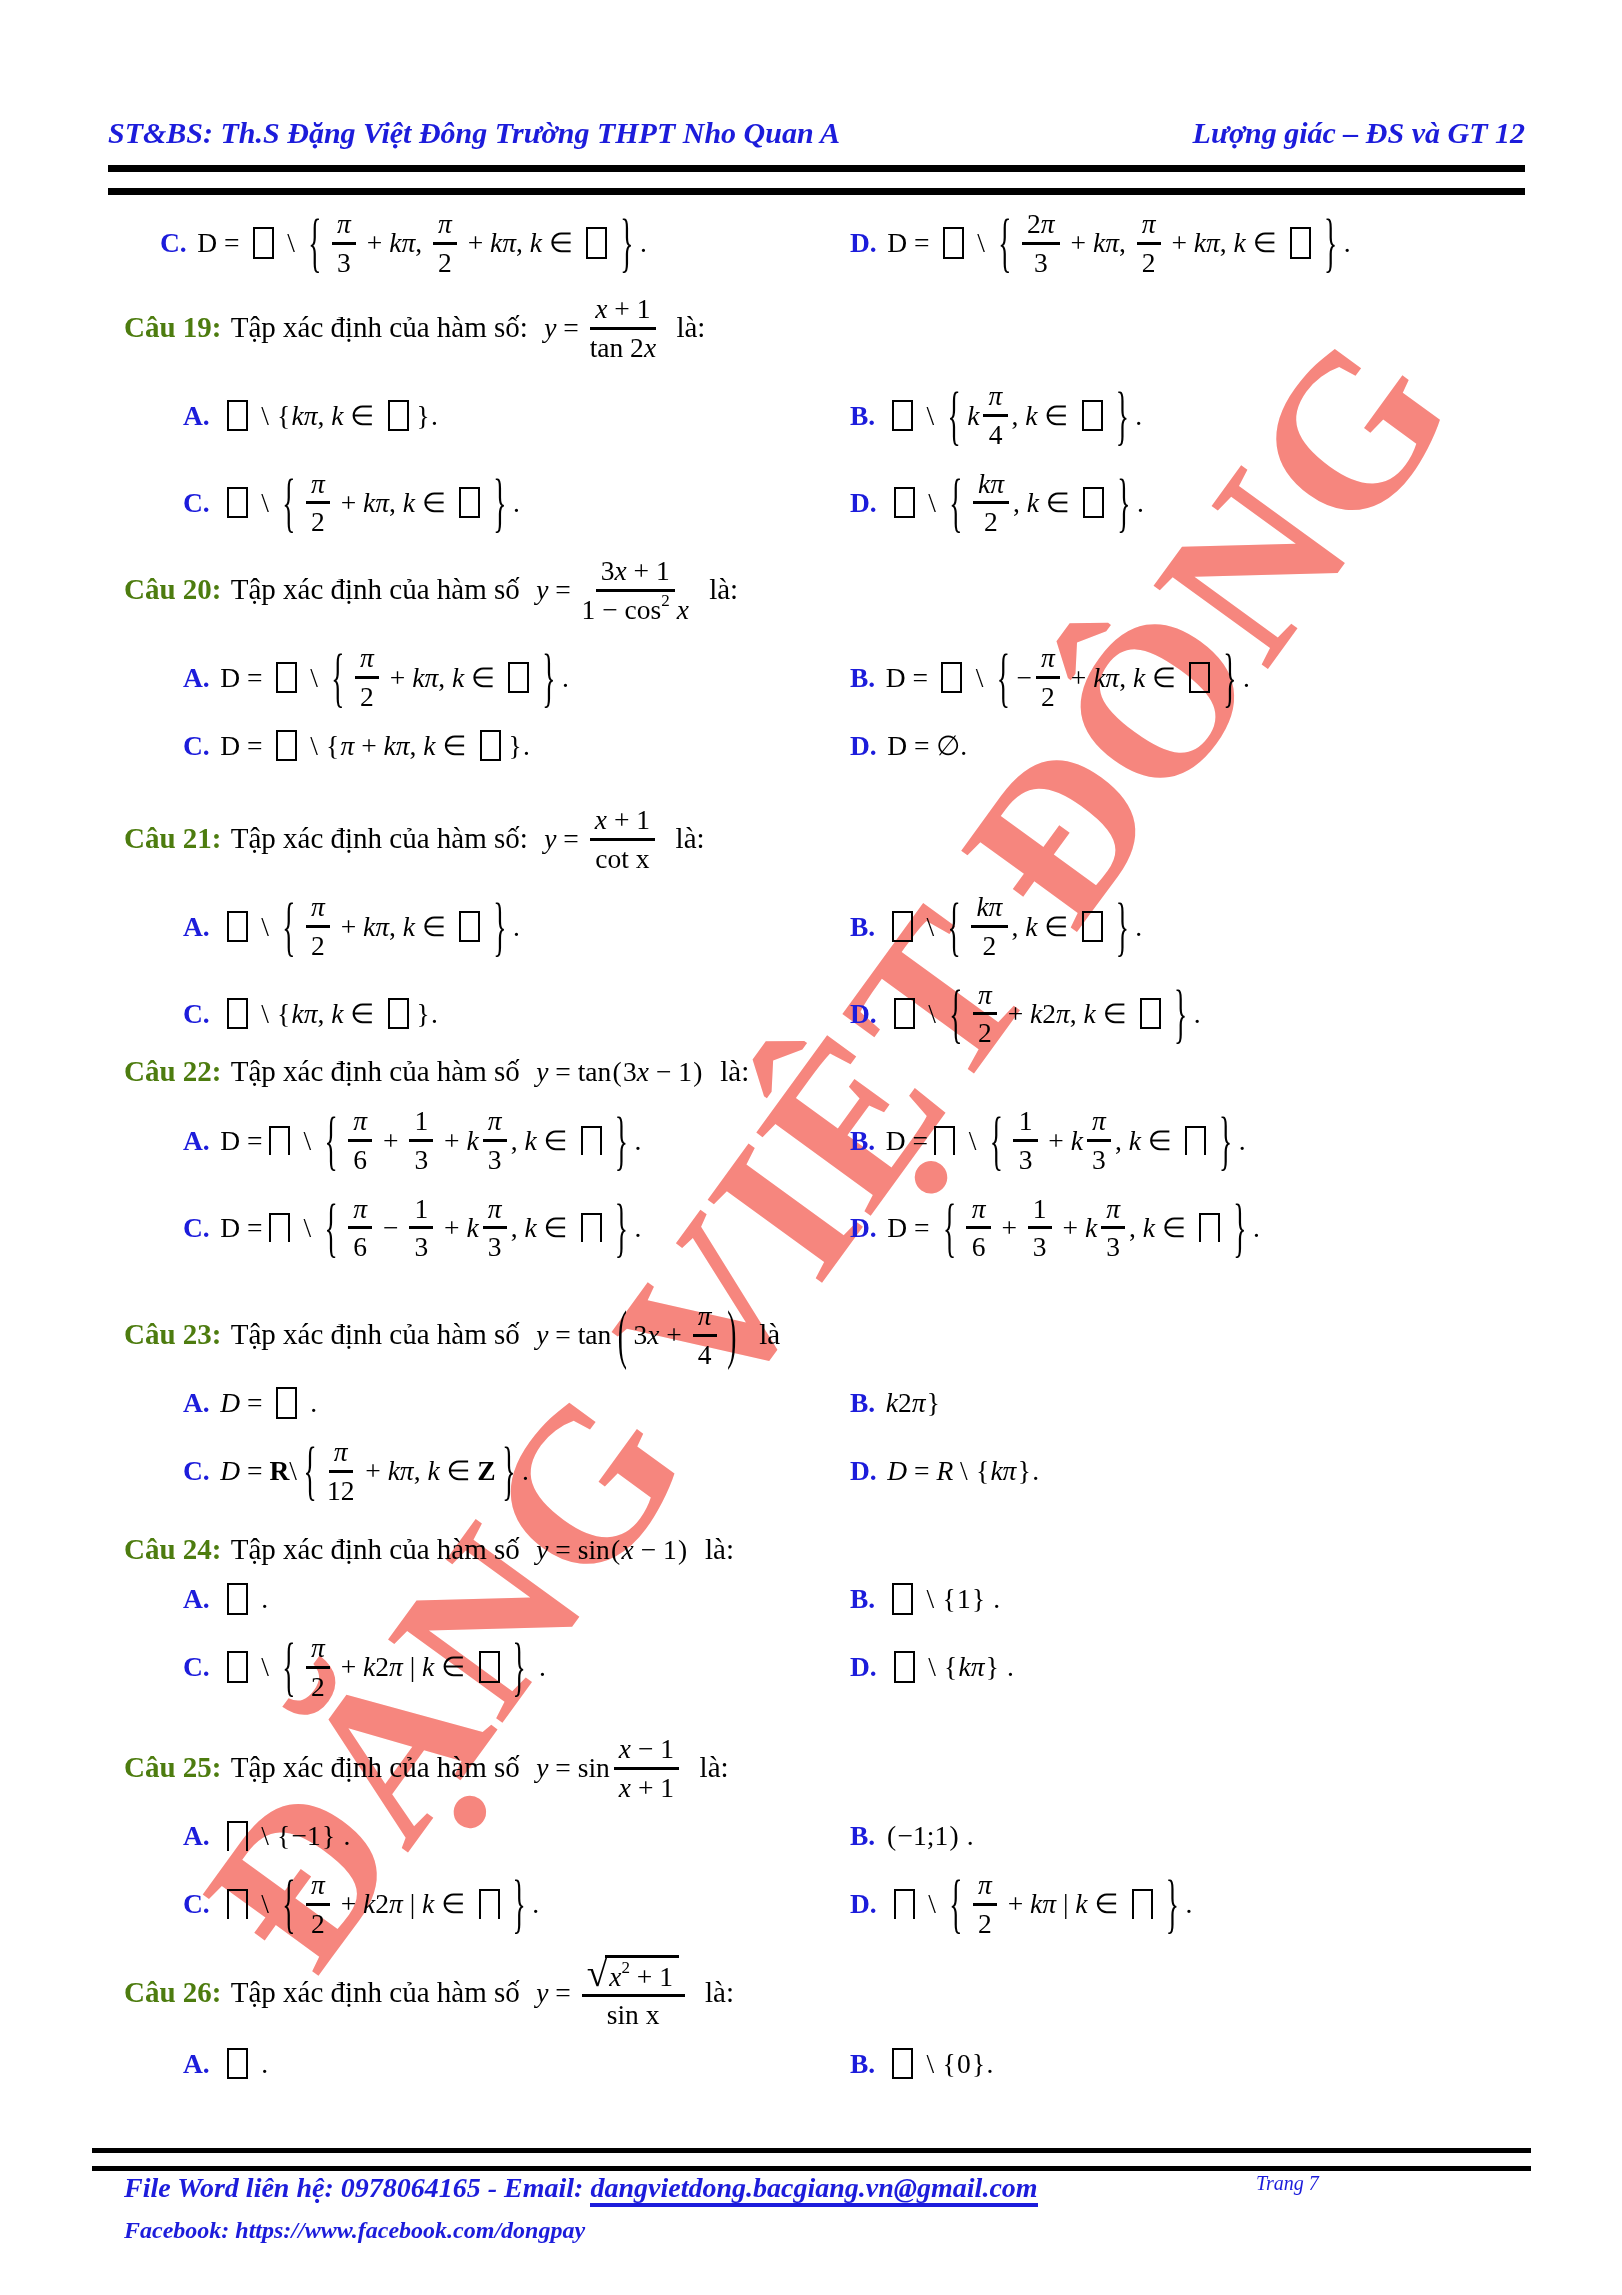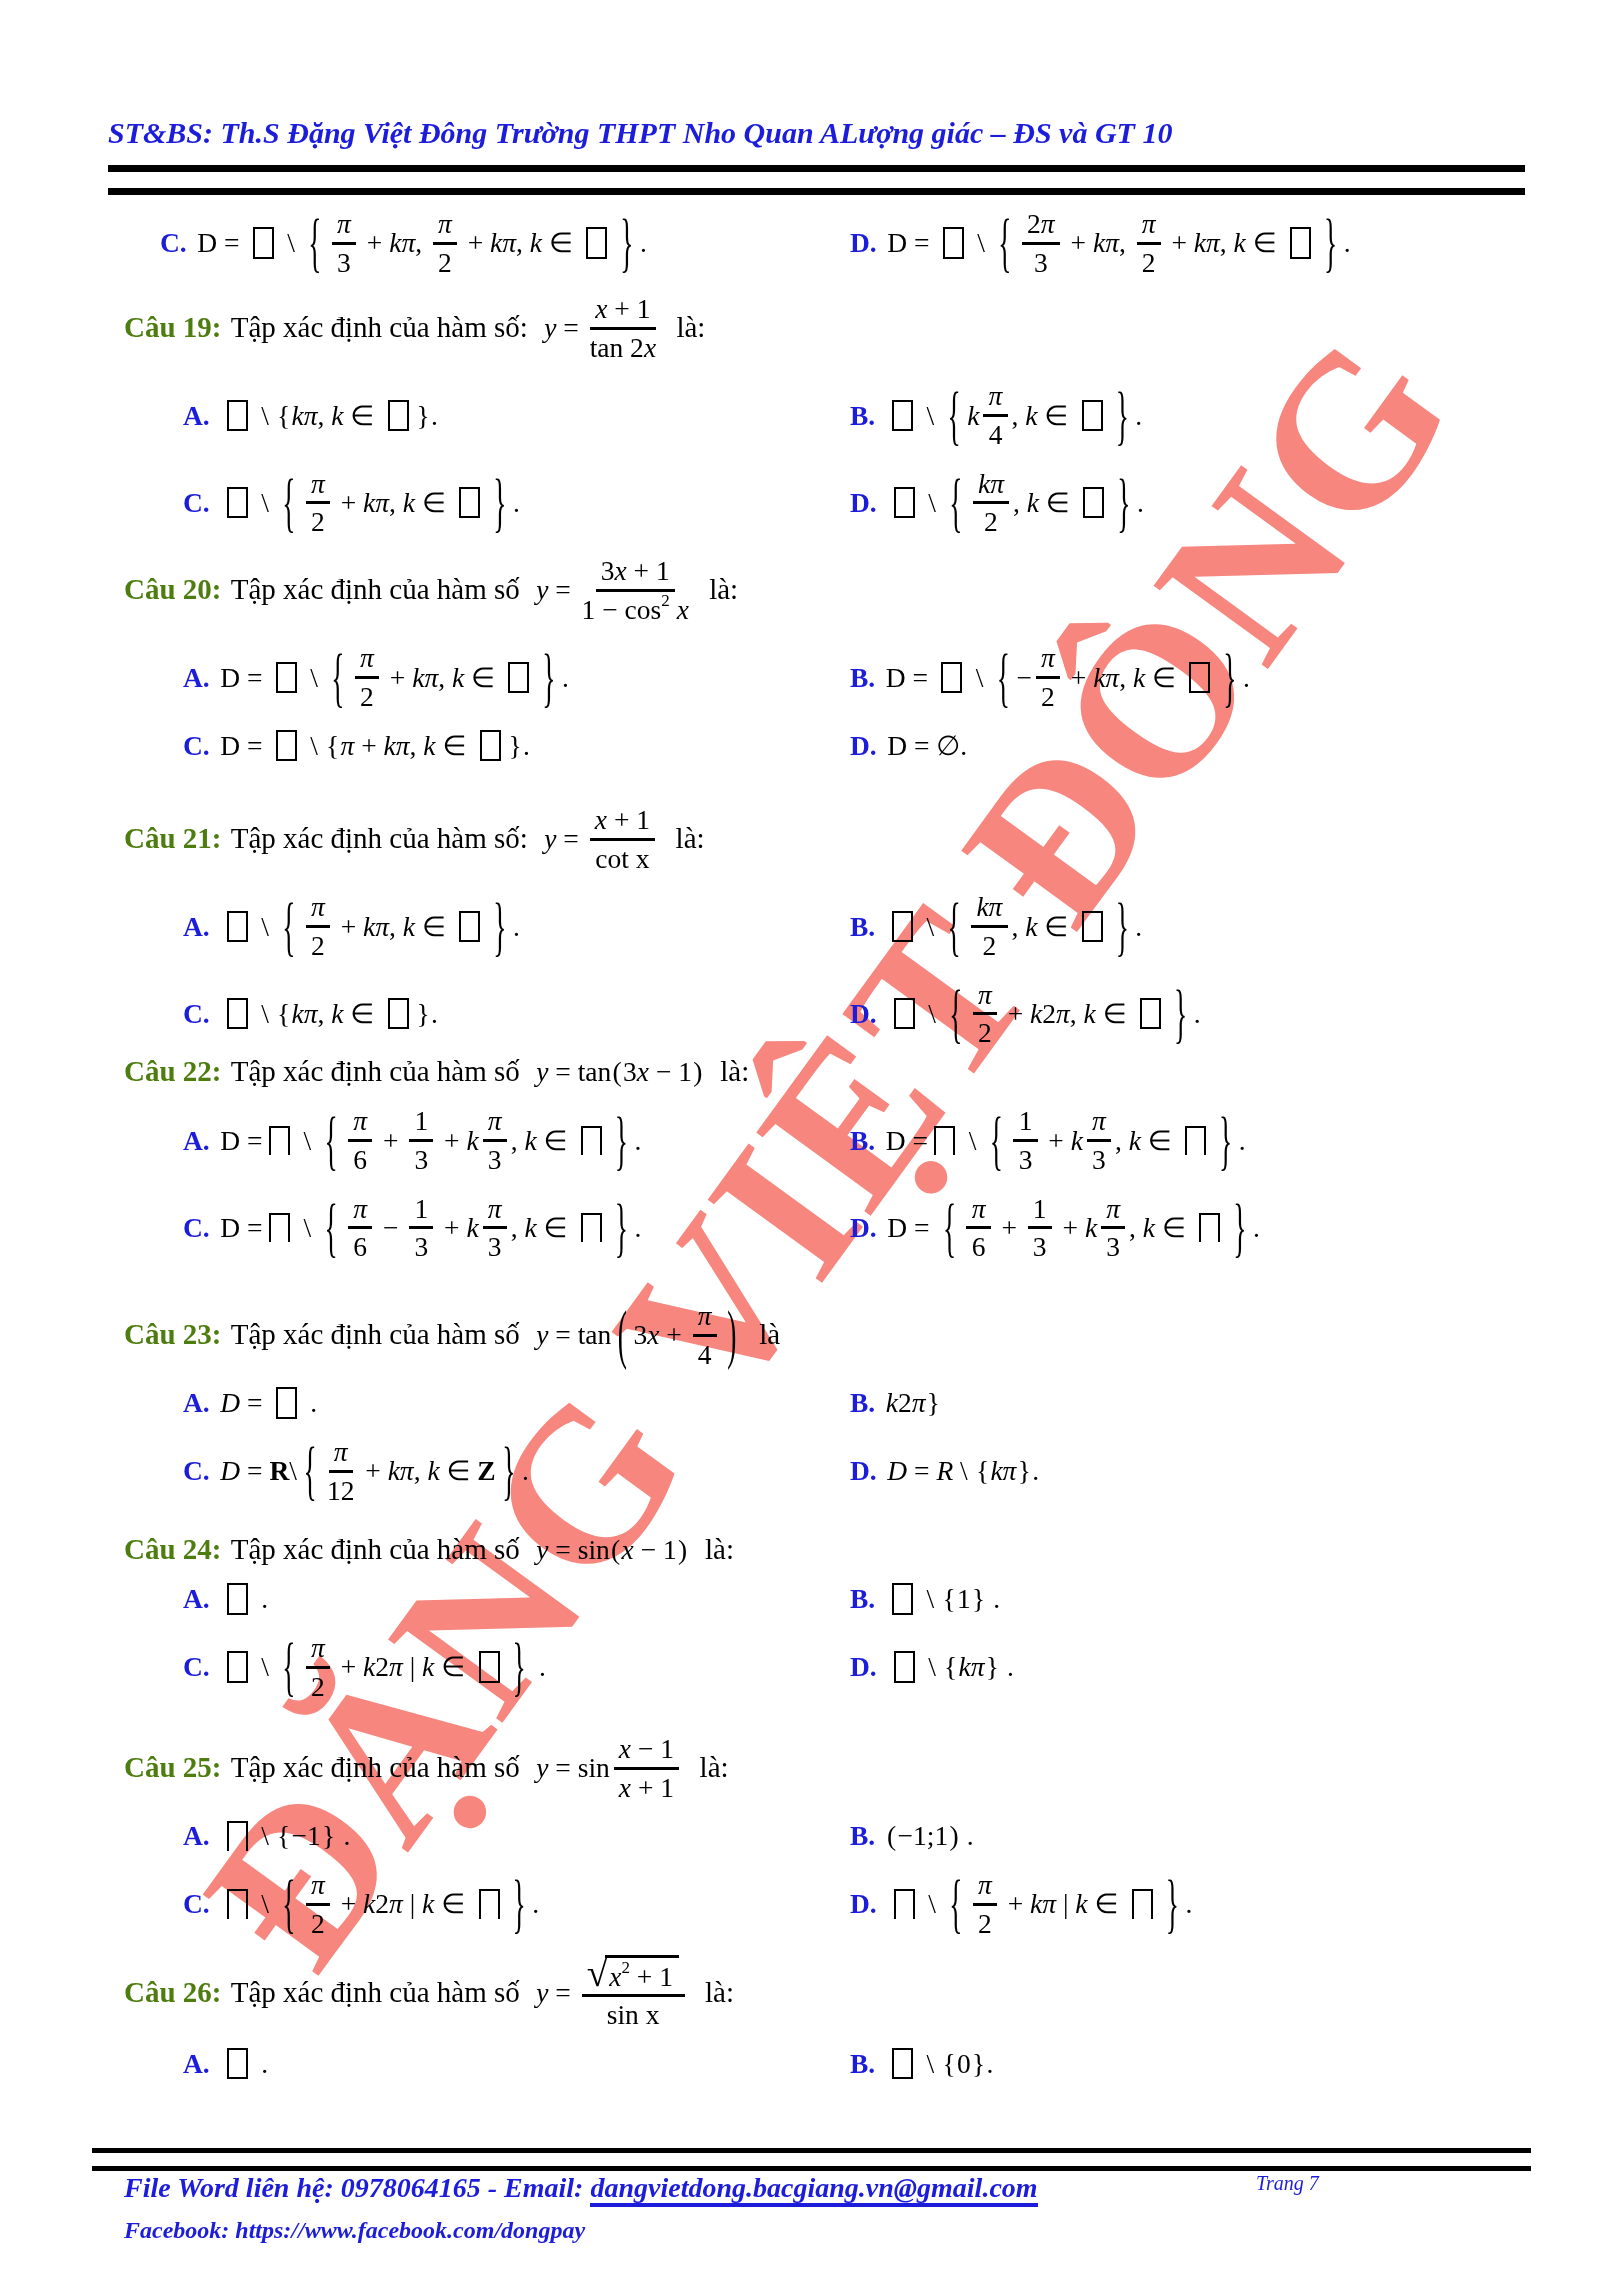--- a/index.html
+++ b/index.html
@@ -2,21 +2,21 @@
 <html style="font-size:10.5px"><head>
 <meta charset="utf-8">
 <style>
   html,body{margin:0;padding:0;background:#888;}
   .page{position:relative;width:1623px;height:2295px;background:#ffffff;overflow:hidden;
         font-family:"Liberation Serif",serif;color:#000;}
   
   .wm{position:absolute;left:828px;top:1152px;transform:translate(-50%,-50%) rotate(-54deg);
       font-size:216px;font-weight:bold;color:#f6867e;white-space:nowrap;z-index:0;letter-spacing:2.6px;}
   
-  .hdr{position:absolute;left:108px;right:98px;top:116px;display:flex;
+  .hdr{position:absolute;left:108px;right:98px;top:116px;display:flex;justify-content:space-between;
        color:#1c1cdb;font-weight:bold;font-style:italic;font-size:30px;z-index:1;}
   .hdr-rule{position:absolute;left:108px;right:98px;top:165px;height:15.7px;
        border-top:7.2px solid #000;border-bottom:7.2px solid #000;z-index:1;}
   
   .block{position:absolute;left:124px;right:92px;z-index:1;line-height:1.15;}
   .b0{top:191px}.b1{top:293px}.b2{top:555px}.b3{top:804px}.b4{top:1055px}
   .b5{top:1300px}.b6{top:1533px}.b7{top:1733px}.b8{top:1955px}
   .qtitle{display:flex;align-items:center;gap:9.2px;font-size:29px;}
   .qnum{color:#4d7c0f;font-weight:bold;white-space:pre;}
   .qtext{white-space:pre;}
@@ -56,21 +56,21 @@
        font-weight:bold;font-style:italic;z-index:1;white-space:pre;}
 </style>
 </head>
 <body>
 
 <div class="page">
   <div class="wm">ĐẶNG VIỆT ĐÔNG</div>
 
   <div class="hdr">
     <span>ST&amp;BS: Th.S Đặng Việt Đông Trường THPT Nho Quan A</span>
-    <span>Lượng giác – ĐS và GT 10</span>
+    <span>Lượng giác – ĐS và GT 12</span>
   </div>
   <div class="hdr-rule"></div>
 
   <main>
       <div class="block b0">
         <div class="optrow tight">
           <div class="opt left">
             <span class="lbl">C.</span>
             <span class="math">
               <span class="tk u">D = </span>

